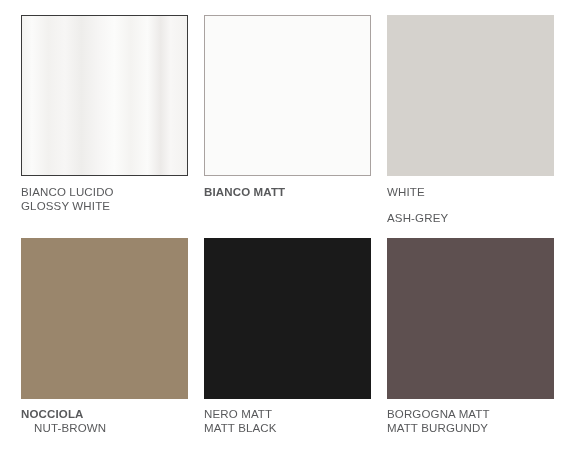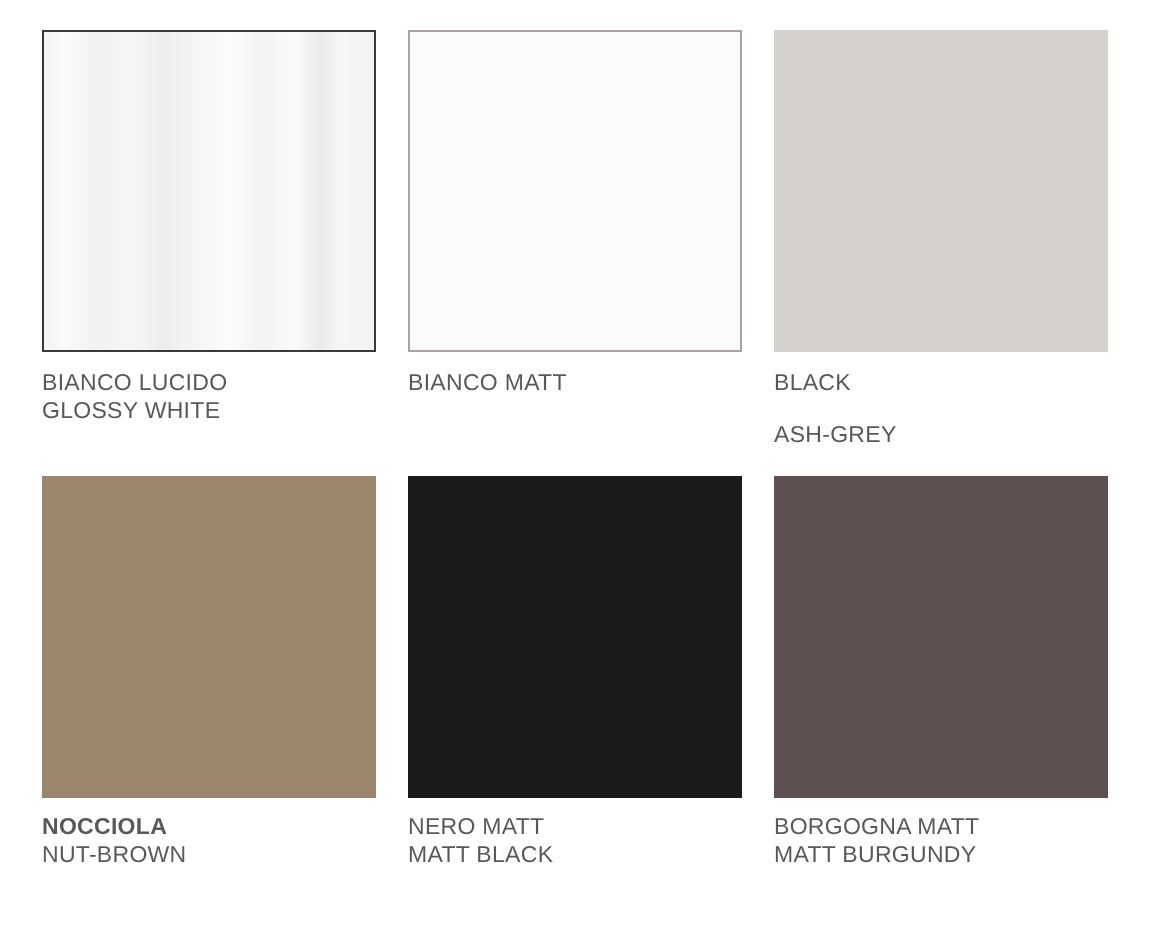--- a/index.html
+++ b/index.html
@@ -104,37 +104,37 @@
       <div class="swatch-chip chip-glossy-white"></div>
       <div class="swatch-labels">
         <span class="label-line label-line-it" style="color: rgb(88, 89, 91);">BIANCO LUCIDO</span>
         <span class="label-line label-line-en" style="color: rgb(88, 89, 91);">GLOSSY WHITE</span>
       </div>
     </div>
 
     <div class="swatch-cell row-one">
       <div class="swatch-chip chip-matt-white"></div>
       <div class="swatch-labels">
-        <span class="label-line label-line-it" style="color: rgb(88, 89, 91);">BIANCO MATT</span>
+        <span class="label-line label-line-it" style="color: rgb(88, 89, 91); font-weight: bold;">BIANCO MATT</span>
       </div>
     </div>
 
     <div class="swatch-cell row-one">
       <div class="swatch-chip chip-flat" style="background: rgb(213, 210, 205);"></div>
       <div class="swatch-labels">
-        <span class="label-line label-line-it" style="color: rgb(88, 89, 91);">BLACK</span>
+        <span class="label-line label-line-it" style="color: rgb(88, 89, 91);">WHITE</span>
         <span class="label-line label-line-en" style="color: rgb(88, 89, 91); margin-top: 12px;">ASH-GREY</span>
       </div>
     </div>
 
     <div class="swatch-cell row-two">
       <div class="swatch-chip chip-flat" style="background: rgb(154, 134, 108);"></div>
       <div class="swatch-labels">
         <span class="label-line label-line-it" style="color: rgb(88, 89, 91); font-weight: bold;">NOCCIOLA</span>
-        <span class="label-line label-line-en" style="color: rgb(88, 89, 91);">NUT-BROWN</span>
+        <span class="label-line label-line-en" style="color: rgb(88, 89, 91); margin-left: 13px;">NUT-BROWN</span>
       </div>
     </div>
 
     <div class="swatch-cell row-two">
       <div class="swatch-chip chip-flat" style="background: rgb(26, 26, 26);"></div>
       <div class="swatch-labels">
         <span class="label-line label-line-it" style="color: rgb(88, 89, 91);">NERO MATT</span>
         <span class="label-line label-line-en" style="color: rgb(88, 89, 91);">MATT BLACK</span>
       </div>
     </div>

